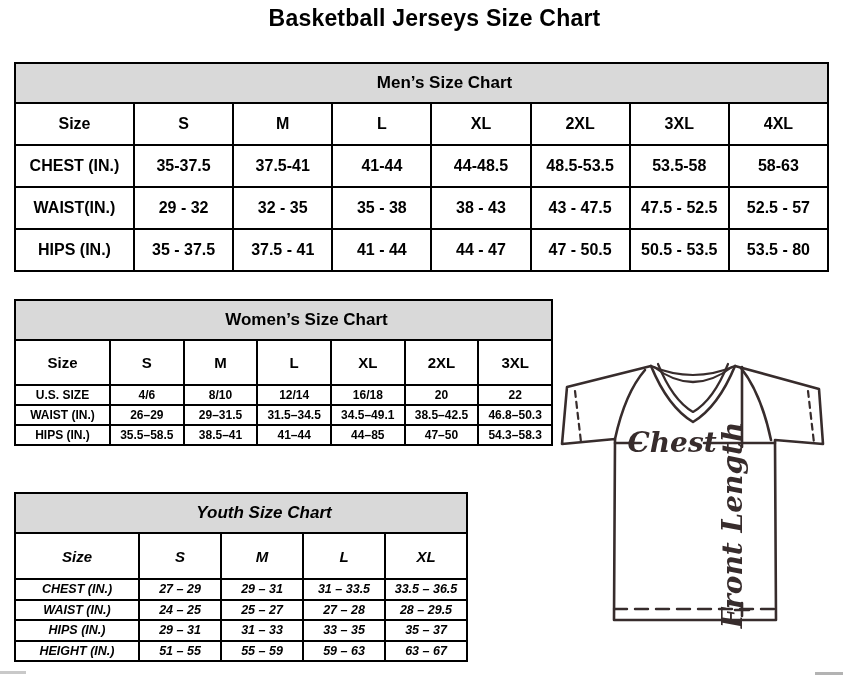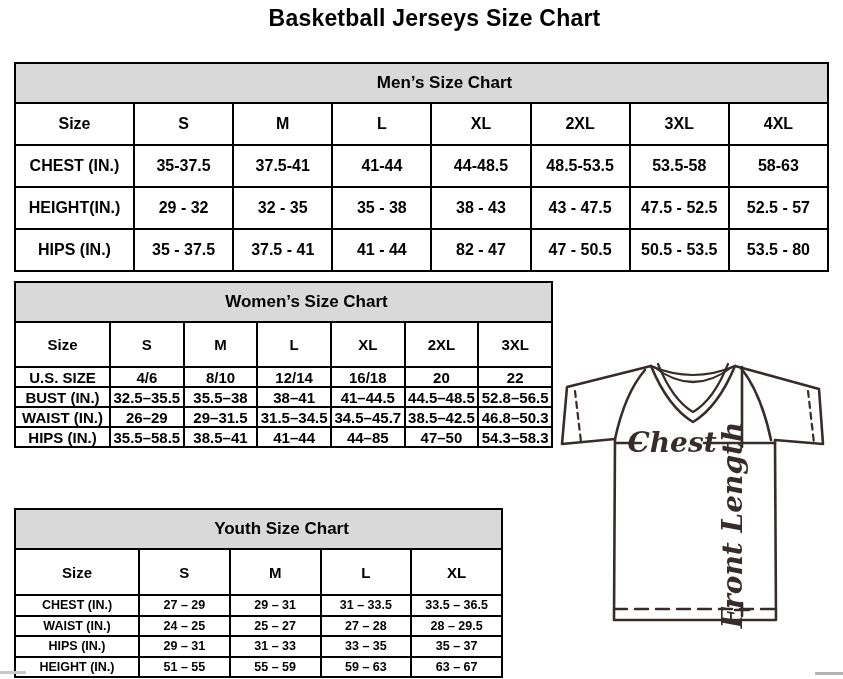--- a/index.html
+++ b/index.html
@@ -31,25 +31,25 @@
     padding:0;
     overflow:hidden;
     white-space:nowrap;
   }
   tr.title-row td { background:#d9d9d9; font-size:17px; height:38px;padding-left:46px; }
   
   .mens  { left:14px; top:62px;  width:815px; }
   .mens  tr.size-row td { height:40px; font-size:16px; }
   .mens  tr.data-row td { height:40px; font-size:16px; }
   
-  .womens { left:14px; top:281px; width:539px;border-radius:10px; }
+  .womens { left:14px; top:299px; width:539px;border-radius:10px; }
   .womens tr.size-row td { height:43px; font-size:15px; }
-  .womens tr.data-row td { height:18px; font-size:15px; }
+  .womens tr.data-row td { height:18px; font-size:12px; }
   
-  .youth { left:14px; top:508px; width:489px; }
+  .youth { left:14px; top:492px; width:454px;font-style:italic; }
   .youth tr.size-row td { height:44px; font-size:15px; }
   .youth tr.data-row td { height:18.5px; font-size:12.5px; }
 
   .jersey-wrap { position:absolute; left:552px; top:353px; width:290px; height:326px;text-align:right; }
   .scroll-frag { position:absolute; height:3px; }
   .scroll-frag.left  { left:0;   top:671px; width:26px; background:#c9c9c9; }
   .scroll-frag.right { left:815px; top:672px; width:28px; background:#b3b3b3; }
 </style>
 </head>
 <body>
@@ -85,35 +85,35 @@
         <td>CHEST (IN.)</td>
         <td>35-37.5</td>
         <td>37.5-41</td>
         <td>41-44</td>
         <td>44-48.5</td>
         <td>48.5-53.5</td>
         <td>53.5-58</td>
         <td>58-63</td>
       </tr>
       <tr class="data-row">
-        <td>HEIGHT(IN.)</td>
+        <td>WAIST(IN.)</td>
         <td>29 - 32</td>
         <td>32 - 35</td>
         <td>35 - 38</td>
         <td>38 - 43</td>
         <td>43 - 47.5</td>
         <td>47.5 - 52.5</td>
         <td>52.5 - 57</td>
       </tr>
       <tr class="data-row">
         <td>HIPS (IN.)</td>
         <td>35 - 37.5</td>
         <td>37.5 - 41</td>
         <td>41 - 44</td>
-        <td>82 - 47</td>
+        <td>44 - 47</td>
         <td>47 - 50.5</td>
         <td>50.5 - 53.5</td>
         <td>53.5 - 80</td>
       </tr>
     </tbody>
   </table>
 
 <table class="size-table womens">
     <colgroup>
       <col style="width:95px">
@@ -140,34 +140,25 @@
       <tr class="data-row">
         <td>U.S. SIZE</td>
         <td>4/6</td>
         <td>8/10</td>
         <td>12/14</td>
         <td>16/18</td>
         <td>20</td>
         <td>22</td>
       </tr>
       <tr class="data-row">
-        <td>BUST (IN.)</td>
-        <td>32.5–35.5</td>
-        <td>35.5–38</td>
-        <td>38–41</td>
-        <td>41–44.5</td>
-        <td>44.5–48.5</td>
-        <td>52.8–56.5</td>
-      </tr>
-      <tr class="data-row">
         <td>WAIST (IN.)</td>
         <td>26–29</td>
         <td>29–31.5</td>
         <td>31.5–34.5</td>
-        <td>34.5–45.7</td>
+        <td>34.5–49.1</td>
         <td>38.5–42.5</td>
         <td>46.8–50.3</td>
       </tr>
       <tr class="data-row">
         <td>HIPS (IN.)</td>
         <td>35.5–58.5</td>
         <td>38.5–41</td>
         <td>41–44</td>
         <td>44–85</td>
         <td>47–50</td>

